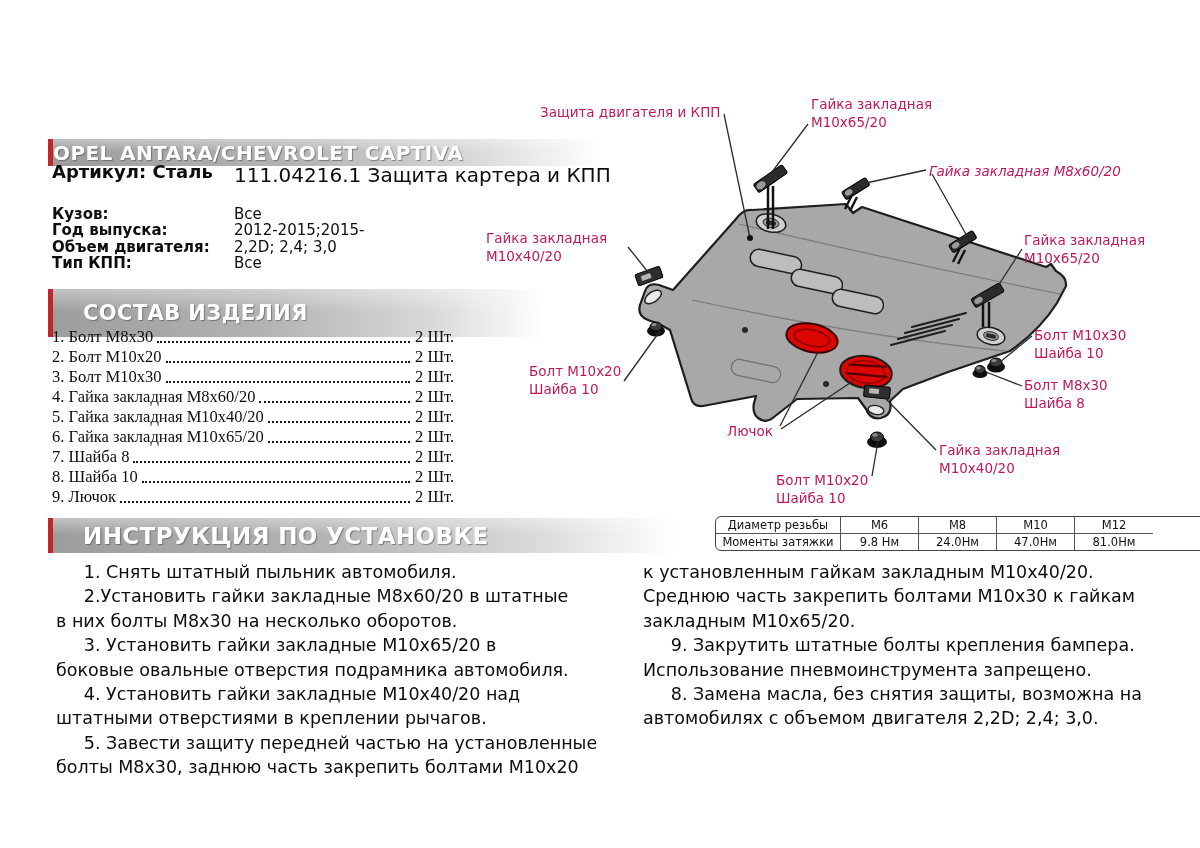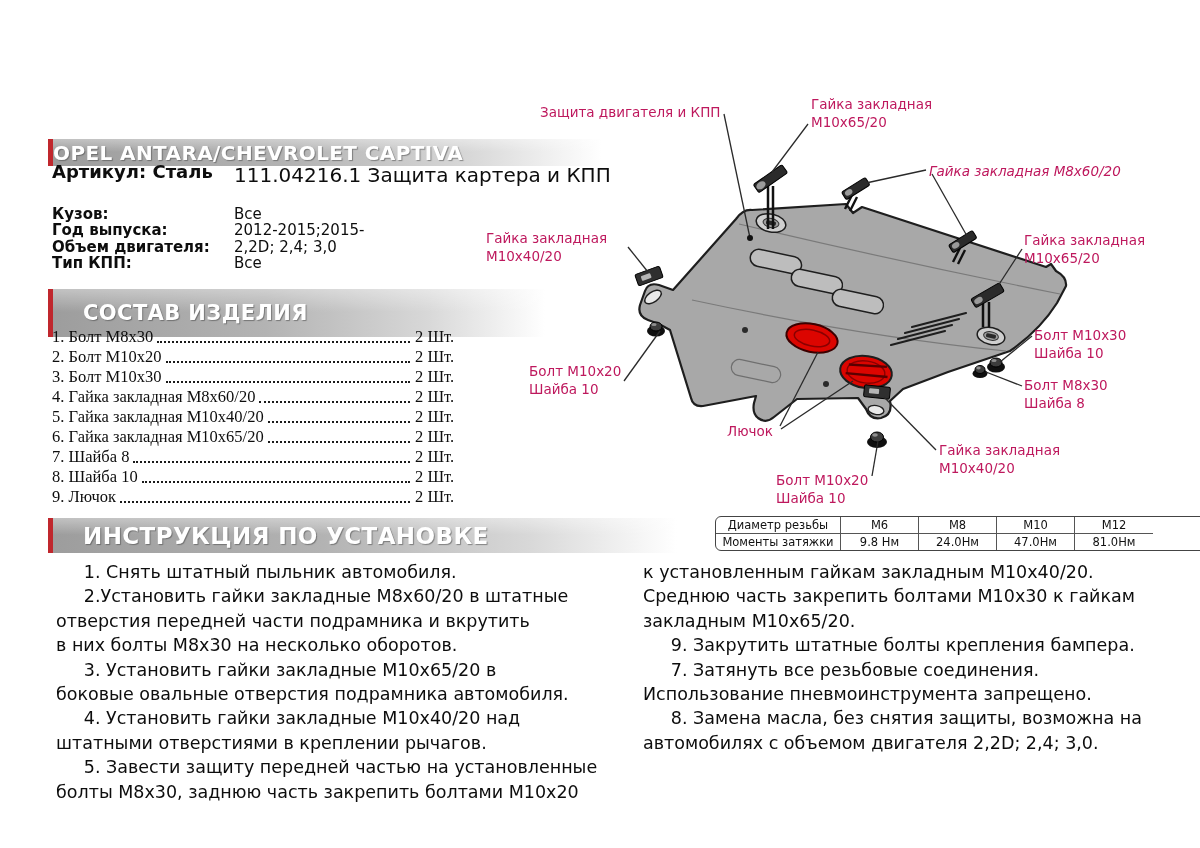--- a/index.html
+++ b/index.html
@@ -156,35 +156,33 @@
       </div>
     </div>
 
   <div class="banner banner-instr">
     <span>ИНСТРУКЦИЯ ПО УСТАНОВКЕ</span>
   </div>
 
   <div class="instr-col instr-left" id="instr-left">
       <div class="iline">     1. Снять штатный пыльник автомобиля.</div>
       <div class="iline">     2.Установить гайки закладные M8x60/20 в штатные</div>
-      <div class="iline">отверстия передней части подрамника и вкрутить</div>
       <div class="iline">в них болты M8x30 на несколько оборотов.</div>
       <div class="iline">     3. Установить гайки закладные M10x65/20 в</div>
       <div class="iline">боковые овальные отверстия подрамника автомобиля.</div>
       <div class="iline">     4. Установить гайки закладные M10x40/20 над</div>
       <div class="iline">штатными отверстиями в креплении рычагов.</div>
       <div class="iline">     5. Завести защиту передней частью на установленные</div>
       <div class="iline">болты M8x30, заднюю часть закрепить болтами M10x20</div>
     </div>
   <div class="instr-col instr-right" id="instr-right">
       <div class="iline">к установленным гайкам закладным M10x40/20.</div>
       <div class="iline">Среднюю часть закрепить болтами M10x30 к гайкам</div>
       <div class="iline">закладным M10x65/20.</div>
       <div class="iline">     9. Закрутить штатные болты крепления бампера.</div>
-      <div class="iline">     7. Затянуть все резьбовые соединения.</div>
       <div class="iline">Использование пневмоинструмента запрещено.</div>
       <div class="iline">     8. Замена масла, без снятия защиты, возможна на</div>
       <div class="iline">автомобилях с объемом двигателя 2,2D; 2,4; 3,0.</div>
     </div>
 
   <div class="torque">
     <div class="tcell">Диаметр резьбы</div>
     <div class="tcell">M6</div>
     <div class="tcell">M8</div>
     <div class="tcell">M10</div>

